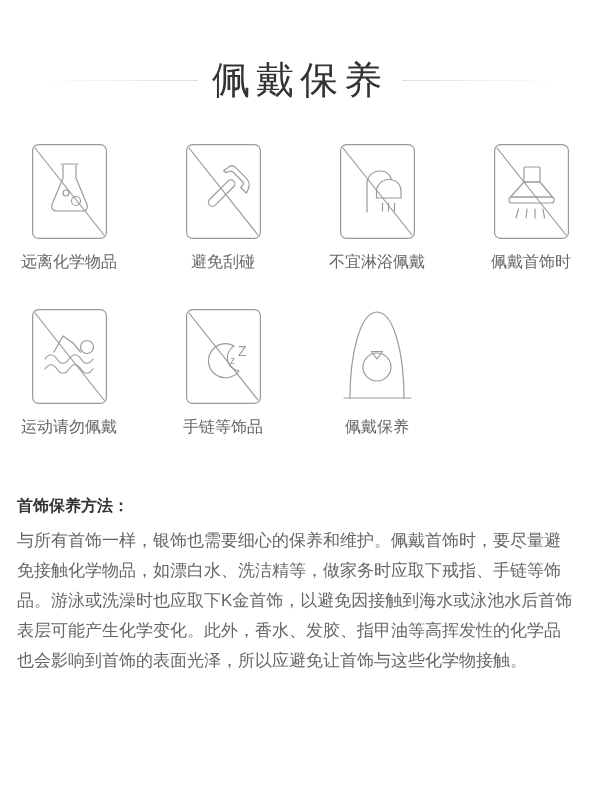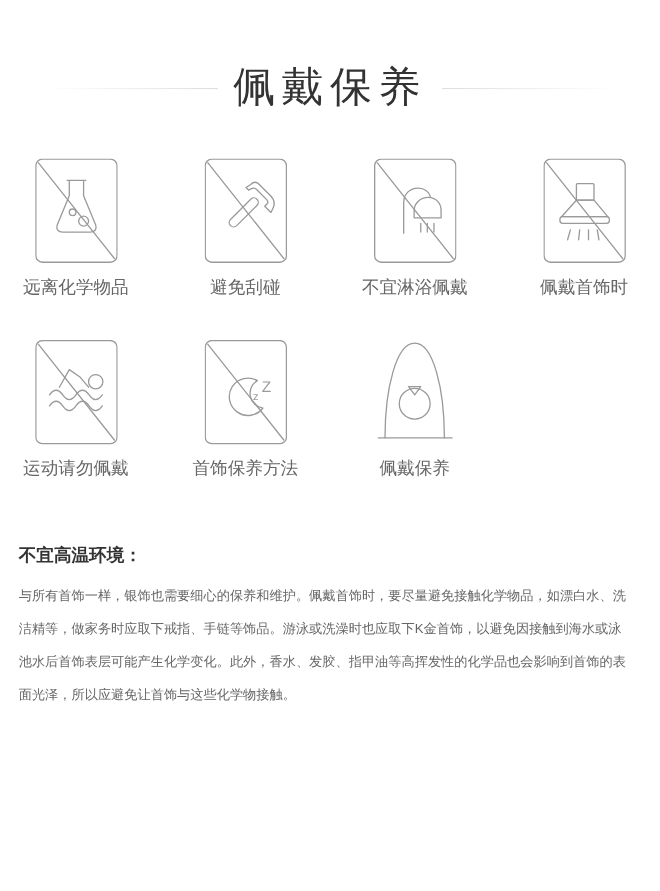--- a/index.html
+++ b/index.html
@@ -17,21 +17,21 @@
 
   
   .care-grid { display: grid; grid-template-columns: repeat(4, 1fr); width: 616px; margin: 44px 0 0 -8px; row-gap: 37px; }
   .care-cell { display: flex; flex-direction: column; align-items: center; }
   .care-cell svg { display: block; }
   .care-label { margin-top: 13px; font-size: 16px; color: #666666; line-height: 20px; white-space: nowrap; }
 
   
   .care-text { margin: 58px 17px 0 17px; width: 556px; }
   .care-heading { font-size: 16px; font-weight: bold; color: #333333; line-height: 22px; }
-  .care-body { margin-top: 9px; font-size: 12px; line-height: 30px; color: #666666; letter-spacing: 0; }
+  .care-body { margin-top: 9px; font-size: 17px; line-height: 30px; color: #666666; letter-spacing: 0; }
 
   .ic { fill: none; stroke: #9a9a9a; stroke-width: 1.2; stroke-linecap: round; stroke-linejoin: round; }
   .ic text { stroke: none; fill: #9a9a9a; font-family: "Liberation Sans", sans-serif; }
 </style>
 </head>
 <body>
 
 <div class="title-row">
   <div class="title-rule rule-left"></div>
   <div class="page-title">佩戴保养</div>
@@ -101,31 +101,31 @@
 
 
   <div class="care-cell">
     <svg class="ic" width="75" height="95" viewBox="0 0 75 95">
       <rect x="0.6" y="0.6" width="73.8" height="93.8" rx="6"></rect>
       <path d="M48 37 A17 17 0 1 0 53 62 A13.5 13.5 0 0 1 48 37 Z"></path>
       <text x="44" y="55" font-size="10">z</text>
       <text x="52" y="47" font-size="14">Z</text>
       <line x1="3" y1="4" x2="72" y2="91"></line>
     </svg>
-    <div class="care-label">首饰保养方法</div>
+    <div class="care-label">手链等饰品</div>
   </div>
 
   <div class="care-cell">
     <svg class="ic" width="75" height="95" viewBox="0 0 75 95">
       <path d="M10 89 C10 45 20 3 37 3 C54 3 64 45 64 89"></path>
       <line x1="4" y1="89" x2="71" y2="89"></line>
       <circle cx="37" cy="58" r="14"></circle>
       <path d="M31.5 42.5 h11 l-5.5 7.5 z"></path>
     </svg>
     <div class="care-label">佩戴保养</div>
   </div>
 
 </div>
 
 <div class="care-text">
-  <div class="care-heading">不宜高温环境：</div>
+  <div class="care-heading">首饰保养方法：</div>
   <div class="care-body">与所有首饰一样，银饰也需要细心的保养和维护。佩戴首饰时，要尽量避免接触化学物品，如漂白水、洗洁精等，做家务时应取下戒指、手链等饰品。游泳或洗澡时也应取下K金首饰，以避免因接触到海水或泳池水后首饰表层可能产生化学变化。此外，香水、发胶、指甲油等高挥发性的化学品也会影响到首饰的表面光泽，所以应避免让首饰与这些化学物接触。</div>
 </div>
 
 </body></html>

